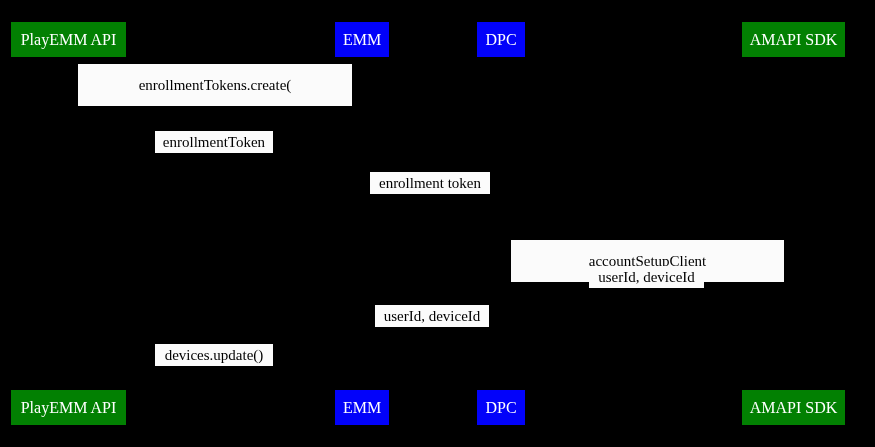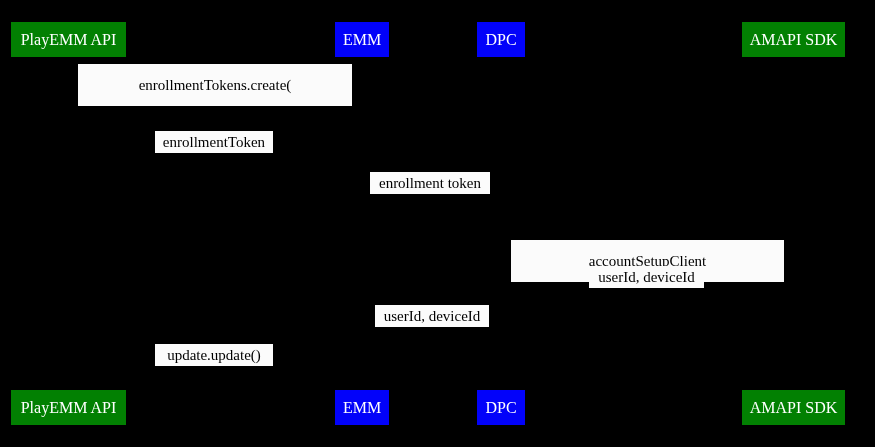--- a/index.html
+++ b/index.html
@@ -78,15 +78,15 @@
     <div class="msg" style="left: 511px; top: 200px; width: 273px; height: 42px; background: rgb(251, 251, 251); color: rgb(0, 0, 0); margin-top: 40px;">
       <div>accountSetupClient</div>
     </div>
     <div class="msg" style="left: 589px; top: 266px; width: 115px; height: 22px; background: rgb(251, 251, 251); color: rgb(0, 0, 0);">
       <div>userId, deviceId</div>
     </div>
     <div class="msg" style="left: 375px; top: 305px; width: 114px; height: 22px; background: rgb(251, 251, 251); color: rgb(0, 0, 0);">
       <div>userId, deviceId</div>
     </div>
     <div class="msg" style="left: 155px; top: 344px; width: 118px; height: 22px; background: rgb(251, 251, 251); color: rgb(0, 0, 0);">
-      <div>update.update()</div>
+      <div>devices.update()</div>
     </div>
   </div>
 
 </body></html>

